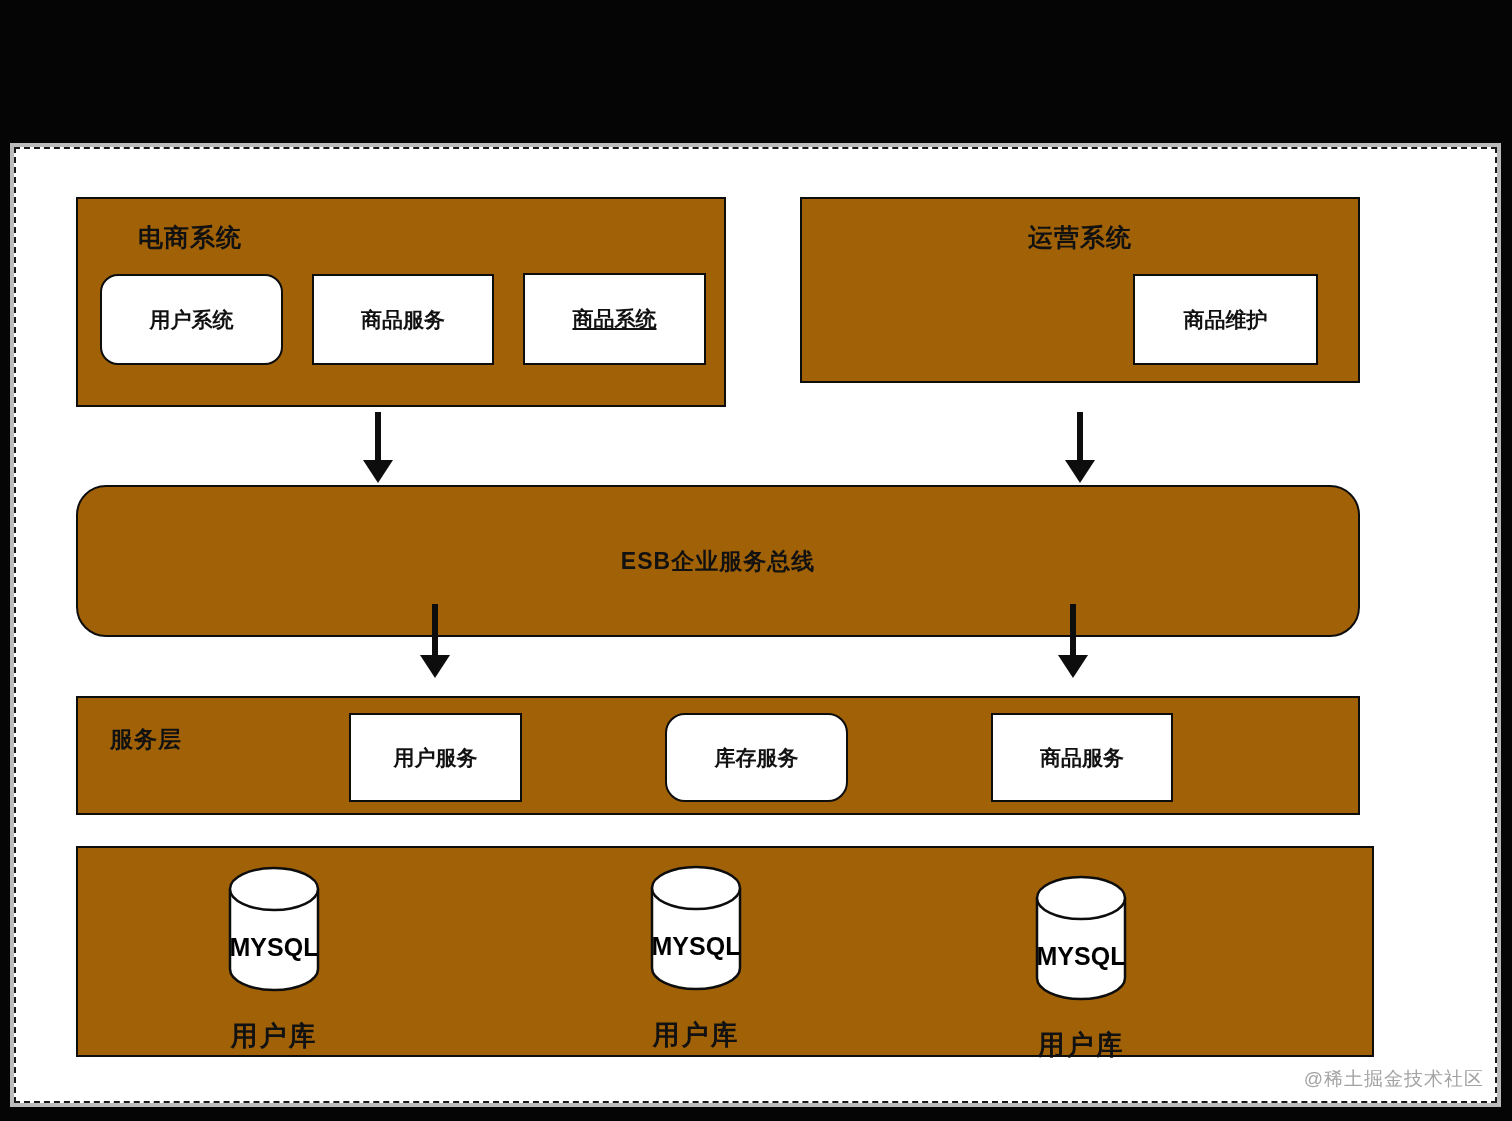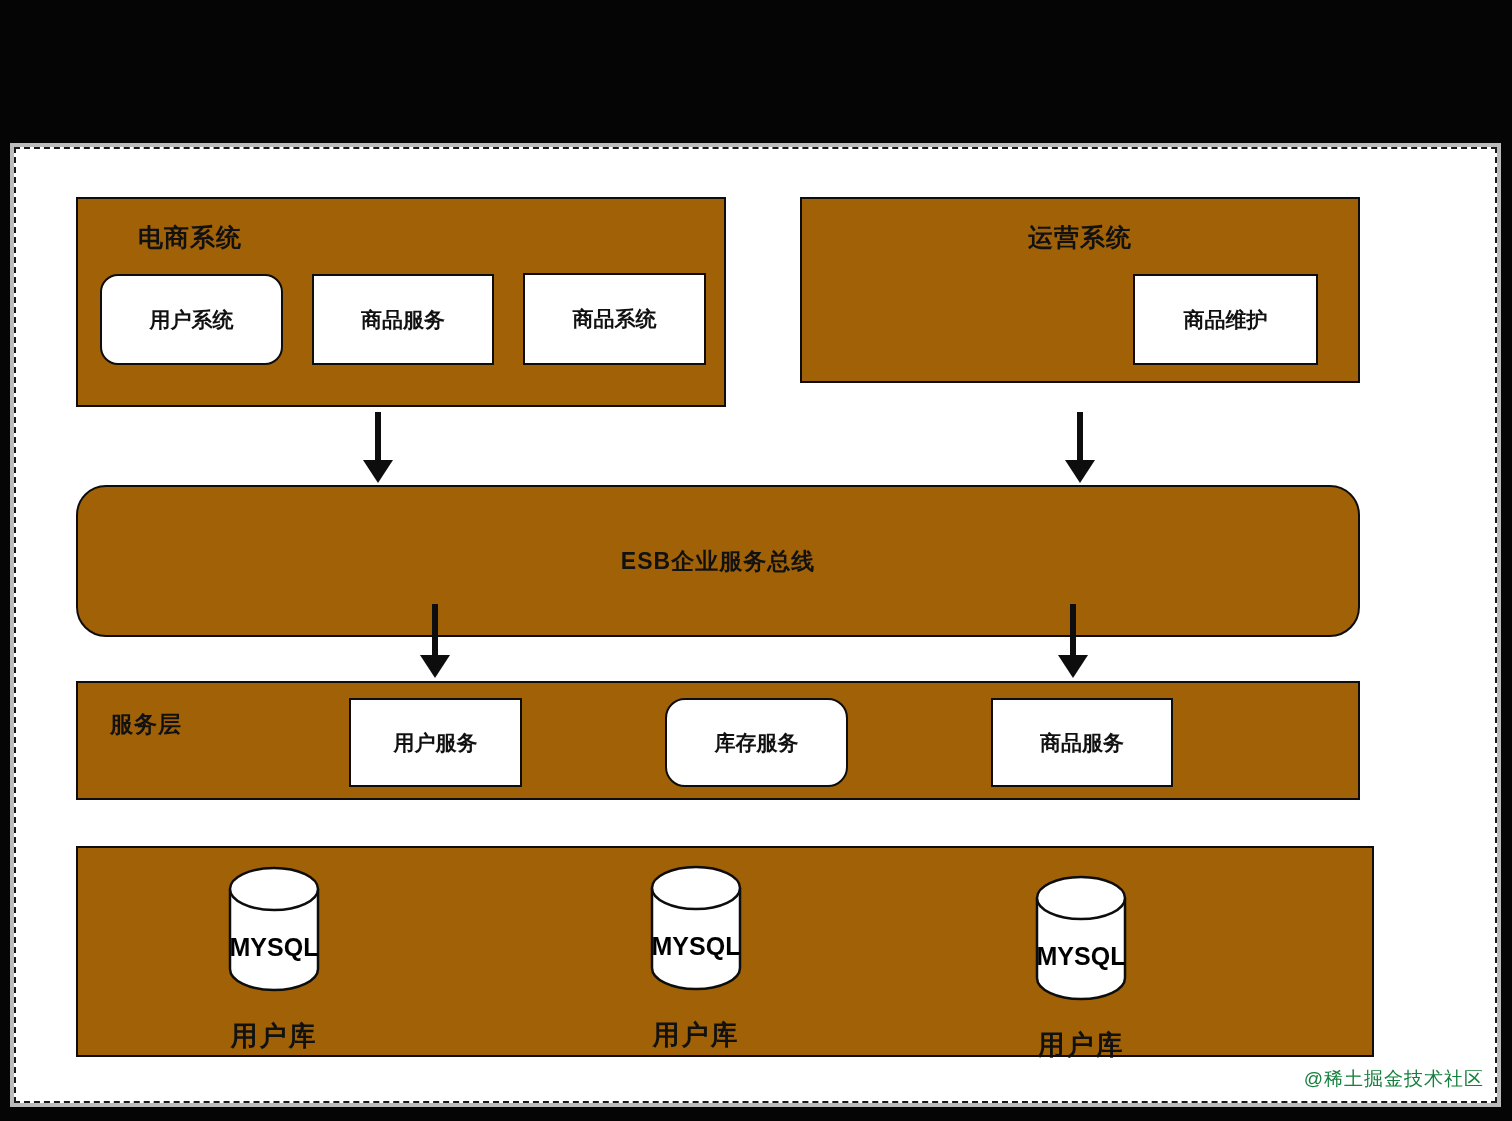--- a/index.html
+++ b/index.html
@@ -45,35 +45,35 @@
     position: absolute;
     background: #fff;
     border: 2px solid #0d0d0d;
     font-size: 21px;
   }
   
   .grp-ecommerce { left: 76px; top: 197px; width: 650px; height: 210px; }
   .grp-ecommerce .group-title { left: 60px; }
   .eb1 { left: 22px;  top: 75px; width: 183px; height: 91px; border-radius: 18px; }
   .eb2 { left: 234px; top: 75px; width: 182px; height: 91px; }
-  .eb3 { left: 445px; top: 74px; width: 183px; height: 92px; }
+  .eb3 { left: 445px; top: 74px; width: 183px; height: 92px; text-decoration: underline; }
 
   .grp-operations { left: 800px; top: 197px; width: 560px; height: 186px; }
   .grp-operations .group-title { left: 50%; transform: translateX(-50%); }
   .ob1 { left: 46px;  top: 75px; width: 181px; height: 91px; }
   .ob2 { left: 331px; top: 75px; width: 185px; height: 91px; }
 
   
   .esb {
     left: 76px; top: 485px; width: 1284px; height: 152px;
     font-size: 23px; font-weight: 700; letter-spacing: 1px; border-radius: 30px;
   }
 
   
-  .svc-layer { left: 76px; top: 681px; width: 1284px; height: 119px; }
+  .svc-layer { left: 76px; top: 696px; width: 1284px; height: 119px; }
   .svc-title {
     position: absolute; left: 32px; top: 26px;
     font-size: 23px; font-weight: 700; letter-spacing: 1px;
   }
   .sb1 { left: 271px; top: 15px; width: 173px; height: 89px; }
   .sb2 { left: 587px; top: 15px; width: 183px; height: 89px; border-radius: 20px; }
   .sb3 { left: 913px; top: 15px; width: 182px; height: 89px; }
 
   
   .data-layer { left: 76px; top: 846px; width: 1298px; height: 211px; }
@@ -106,21 +106,21 @@
   }
   .ar1 { left: 363px;  top: 412px; } .ar1 .shaft { height: 48px; }
   .ar2 { left: 1065px; top: 412px; } .ar2 .shaft { height: 48px; }
   .ar3 { left: 420px;  top: 604px; } .ar3 .shaft { height: 51px; }
   .ar4 { left: 1058px; top: 604px; } .ar4 .shaft { height: 51px; }
 
   .watermark {
     position: absolute;
     right: 28px; top: 1066px;
     font-size: 19px;
-    color: #15803d;
+    color: #a3a3a3;
     letter-spacing: 1px;
     white-space: nowrap;
   }
   svg text { font-family: "Liberation Sans", "DejaVu Sans", sans-serif; }
 </style>
 </head>
 <body>
 
 <div id="page">
 

